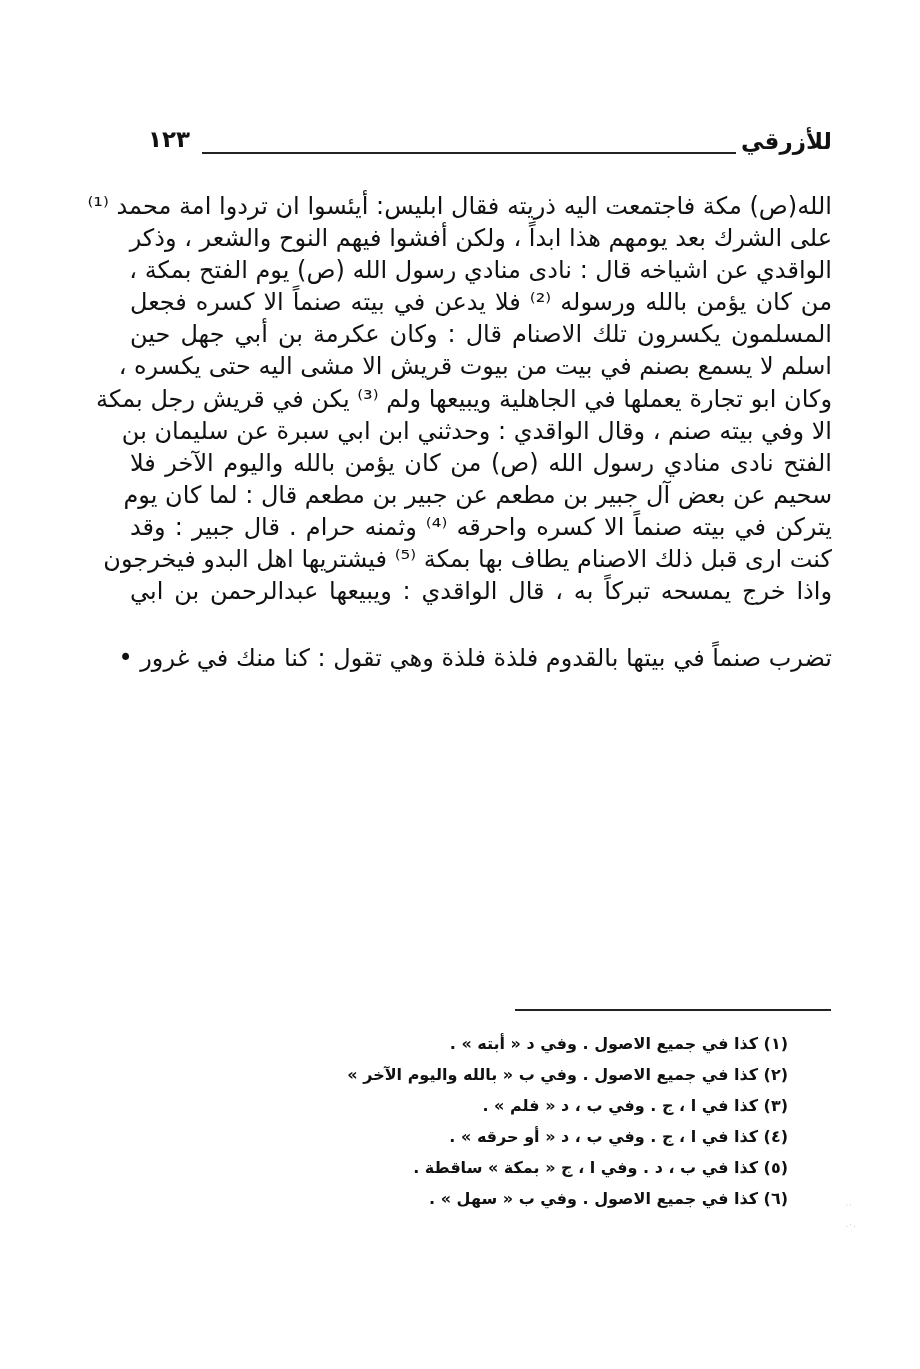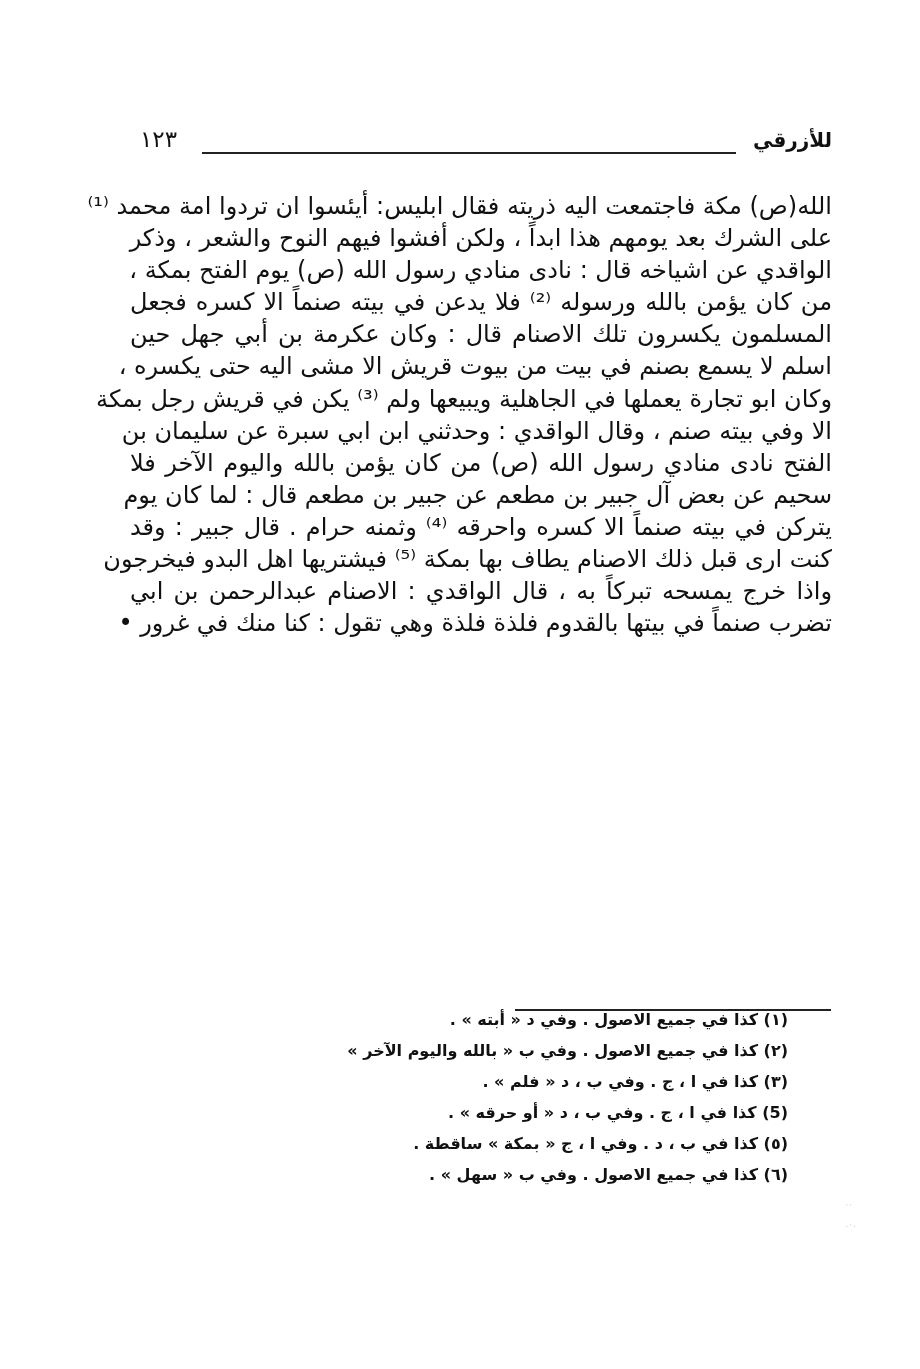--- a/index.html
+++ b/index.html
@@ -12,57 +12,57 @@
       font-family: "DejaVu Sans", sans-serif;
     }
     .page-header {
       position: absolute;
       left: 140px; top: 126px;
       width: 692px; height: 40px;
       direction: rtl;
     }
     .running-title {
       position: absolute; right: 0; top: 2px;
-      font-size: 20px; font-weight: bold;
+      font-size: 23px; font-weight: bold;
     }
     .header-rule {
       position: absolute;
       right: 96px; left: 62px; top: 26px;
       border-top: 2px solid #222;
     }
     .page-number {
-      position: absolute; left: 0; top: 0;
-      font-size: 23px; font-weight: normal;
+      position: absolute; left: 8px; top: 0;
+      font-size: 23px; font-weight: bold;
       direction: ltr;
     }
     .body-text {
       position: absolute;
       left: 130px; top: 190px;
       width: 702px;
       direction: rtl;
     }
     .line {
       height: 32.1px;
       line-height: 32px;
       font-size: 24px;
       text-align: justify;
       text-align-last: justify;
       white-space: nowrap;
       overflow: visible;
     }
-    .line.last { text-align-last: justify; }
+    .line.last { text-align-last: justify; margin-top: 35px; }
     .footnote-rule {
       position: absolute;
       left: 515px; top: 1009px;
       width: 316px;
       border-top: 2px solid #222;
     }
     .footnotes {
       position: absolute;
-      right: 132px; top: 1004px;
+      right: 132px; top: 1028px;
       width: 520px;
       direction: rtl;
     }
     .fn {
       height: 31px; line-height: 31px;
       font-size: 16px; font-weight: bold;
       text-align: right;
       white-space: nowrap;
     }
     .specks {
@@ -86,28 +86,28 @@
   <div class="line">الواقدي عن اشياخه قال : نادى منادي رسول الله (ص) يوم الفتح بمكة ،</div>
   <div class="line">من كان يؤمن بالله ورسوله ⁽²⁾ فلا يدعن في بيته صنماً الا كسره فجعل</div>
   <div class="line">المسلمون يكسرون تلك الاصنام قال : وكان عكرمة بن أبي جهل حين</div>
   <div class="line">اسلم لا يسمع بصنم في بيت من بيوت قريش الا مشى اليه حتى يكسره ،</div>
   <div class="line">وكان ابو تجارة يعملها في الجاهلية ويبيعها ولم ⁽³⁾ يكن في قريش رجل بمكة</div>
   <div class="line">الا وفي بيته صنم ، وقال الواقدي : وحدثني ابن ابي سبرة عن سليمان بن</div>
   <div class="line">الفتح نادى منادي رسول الله (ص) من كان يؤمن بالله واليوم الآخر فلا</div>
   <div class="line">سحيم عن بعض آل جبير بن مطعم عن جبير بن مطعم قال : لما كان يوم</div>
   <div class="line">يتركن في بيته صنماً الا كسره واحرقه ⁽⁴⁾ وثمنه حرام . قال جبير : وقد</div>
   <div class="line">كنت ارى قبل ذلك الاصنام يطاف بها بمكة ⁽⁵⁾ فيشتريها اهل البدو فيخرجون</div>
-  <div class="line">واذا خرج يمسحه تبركاً به ، قال الواقدي : الاصنام عبدالرحمن بن ابي</div>
+  <div class="line">واذا خرج يمسحه تبركاً به ، قال الواقدي : ويبيعها عبدالرحمن بن ابي</div>
   <div class="line last">تضرب صنماً في بيتها بالقدوم فلذة فلذة وهي تقول : كنا منك في غرور •</div>
 </div>
 
 <div class="footnote-rule"></div>
 
 <div class="footnotes">
   <div class="fn">(١) كذا في جميع الاصول . وفي د « أبته » .</div>
   <div class="fn">(٢) كذا في جميع الاصول . وفي ب « بالله واليوم الآخر »</div>
   <div class="fn">(٣) كذا في ا ، ج . وفي ب ، د « فلم » .</div>
-  <div class="fn">(5) كذا في ا ، ج . وفي ب ، د « أو حرقه » .</div>
+  <div class="fn">(٤) كذا في ا ، ج . وفي ب ، د « أو حرقه » .</div>
   <div class="fn">(٥) كذا في ب ، د . وفي ا ، ج « بمكة » ساقطة .</div>
   <div class="fn">(٦) كذا في جميع الاصول . وفي ب « سهل » .</div>
 </div>
 
 <div class="specks">· ·<br><br>. · .</div>
 
 </body></html>

